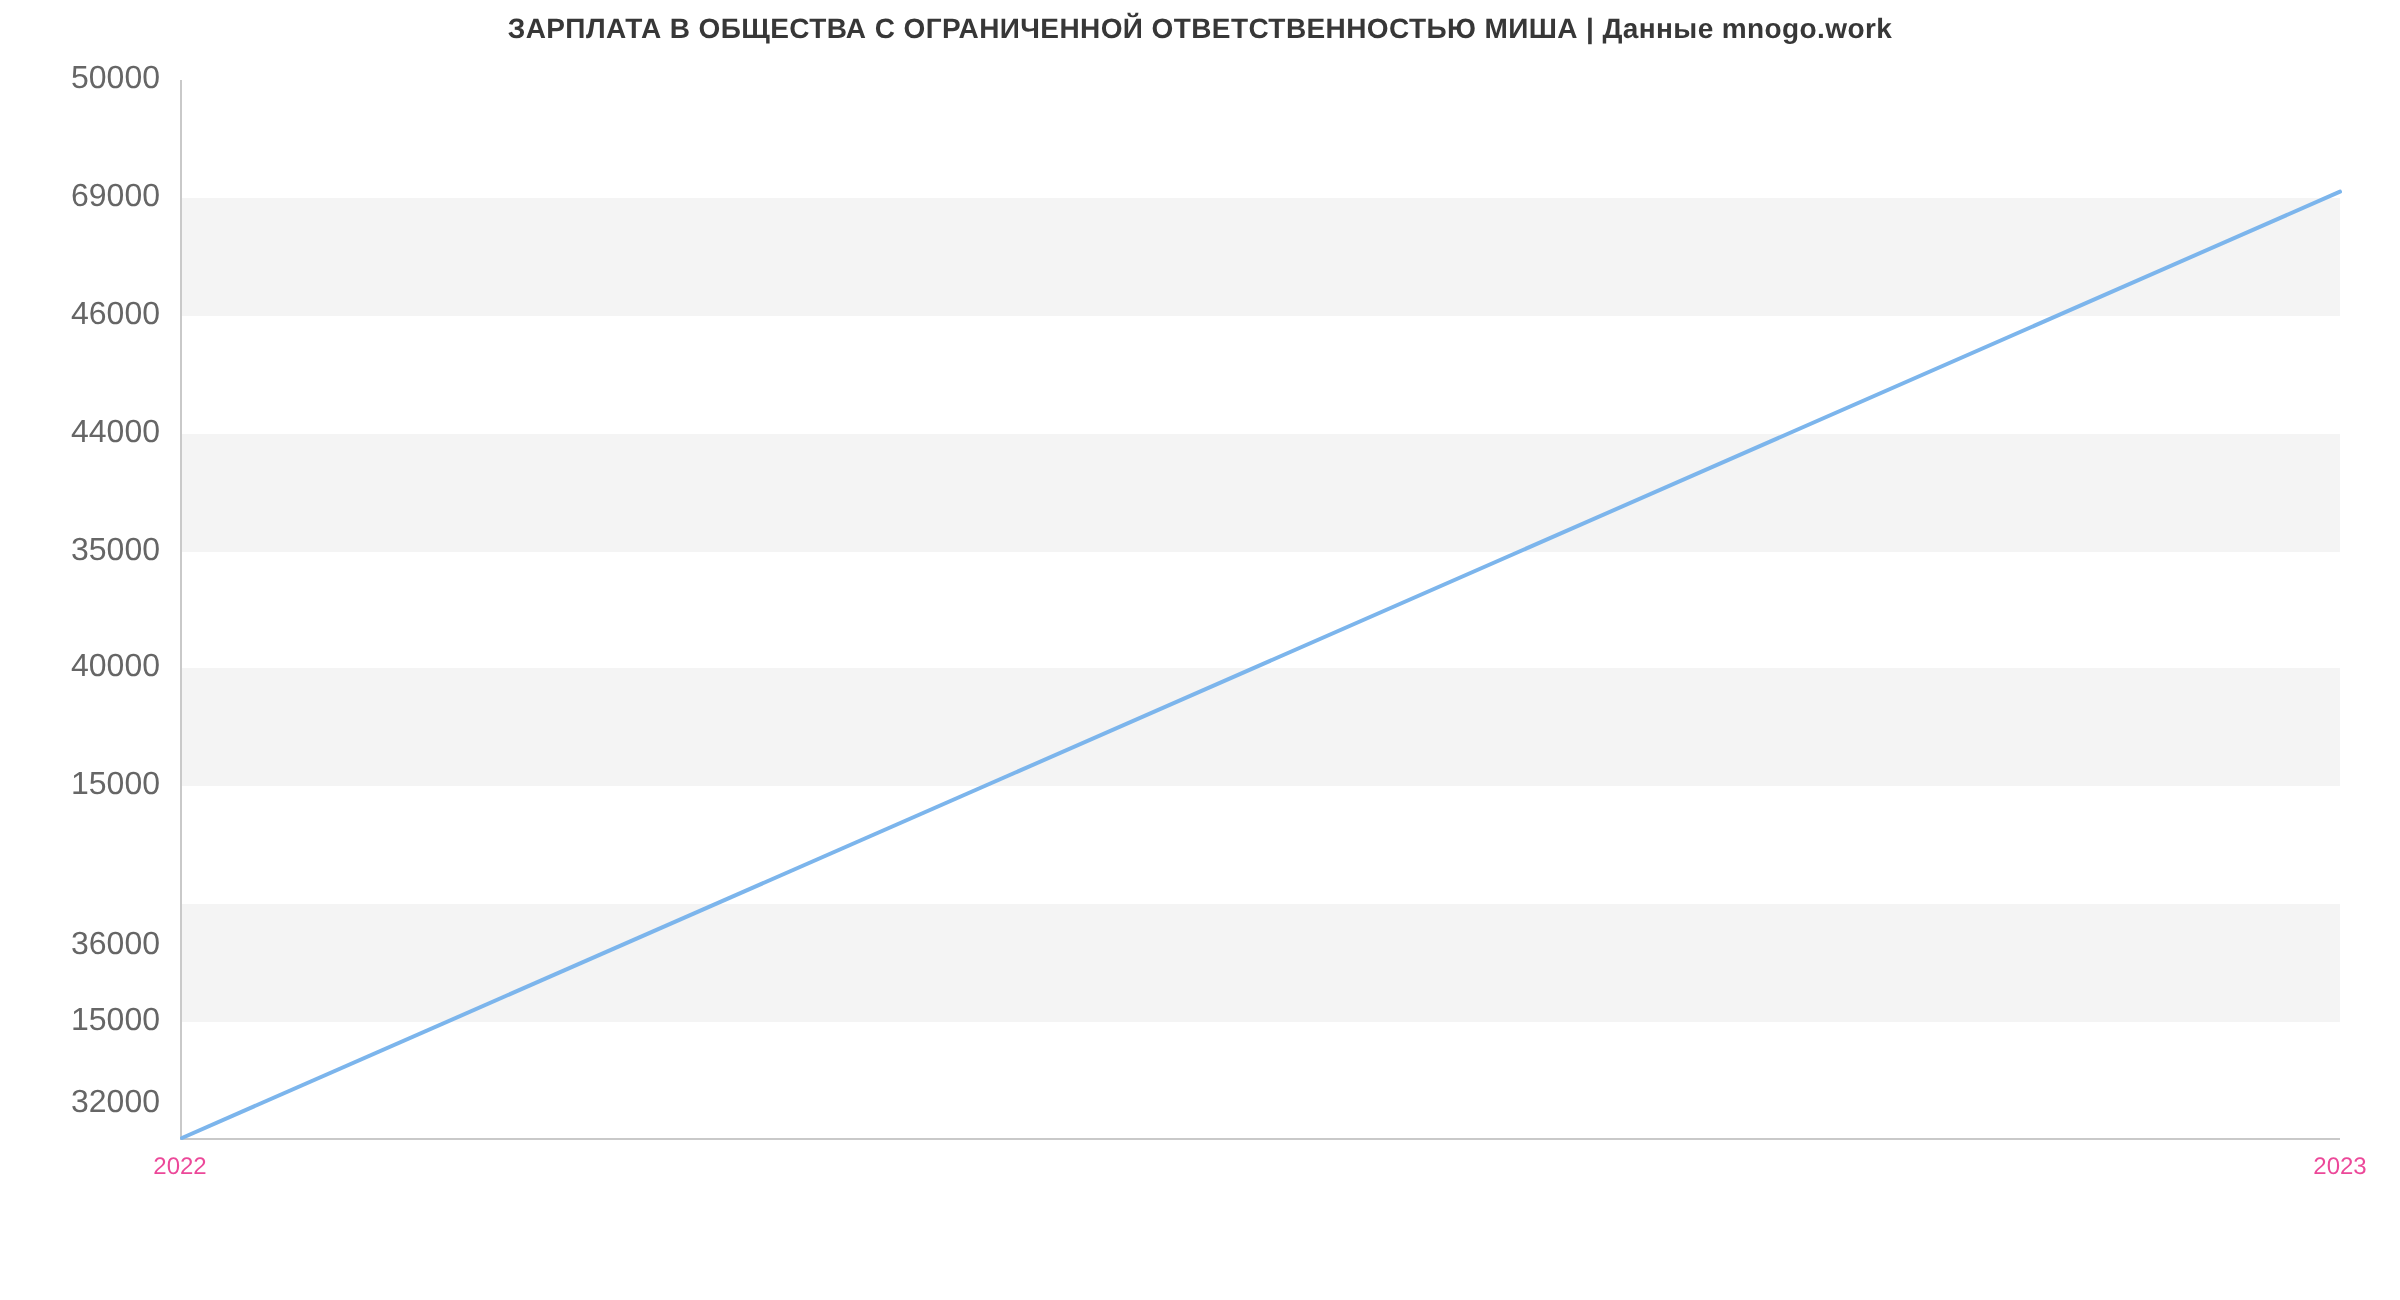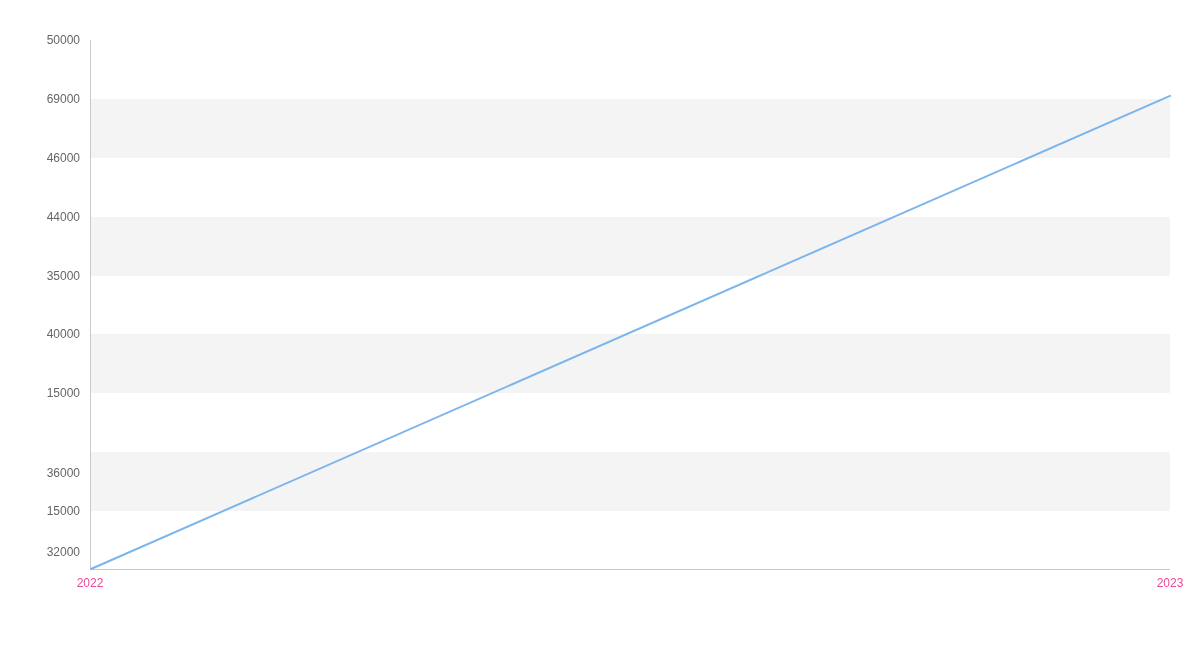--- a/index.html
+++ b/index.html
@@ -48,21 +48,21 @@
     position: absolute;
     left: 0;
     top: 40px;
     width: 86px;
     height: 530px;
   }
   .y-label {
     position: absolute;
     right: 6px;
     transform: translateY(-50%);
-    font-size: 12px;
+    font-size: 16px;
     color: #666;
     text-align: left;
   }
   .x-labels {
     position: absolute;
     left: 90px;
     top: 572px;
     width: 1080px;
     height: 20px;
   }
@@ -86,20 +86,21 @@
     stroke: #7cb5ec;
     stroke-width: 2;
     stroke-linejoin: round;
     stroke-linecap: round;
   }
 </style>
 </head>
 <body>
 
 <div class="chart-wrap">
+  <div class="title">ЗАРПЛАТА В ОБЩЕСТВА С ОГРАНИЧЕННОЙ ОТВЕТСТВЕННОСТЬЮ МИША | Данные mnogo.work</div>
 
   <div class="y-labels">
       <div class="y-label" style="top: 512px;">32000</div>
       <div class="y-label" style="top: 471.111px;">15000</div>
       <div class="y-label" style="top: 433px;">36000</div>
       <div class="y-label" style="top: 353.333px;">15000</div>
       <div class="y-label" style="top: 294.444px;">40000</div>
       <div class="y-label" style="top: 235.556px;">35000</div>
       <div class="y-label" style="top: 176.667px;">44000</div>
       <div class="y-label" style="top: 117.778px;">46000</div>

